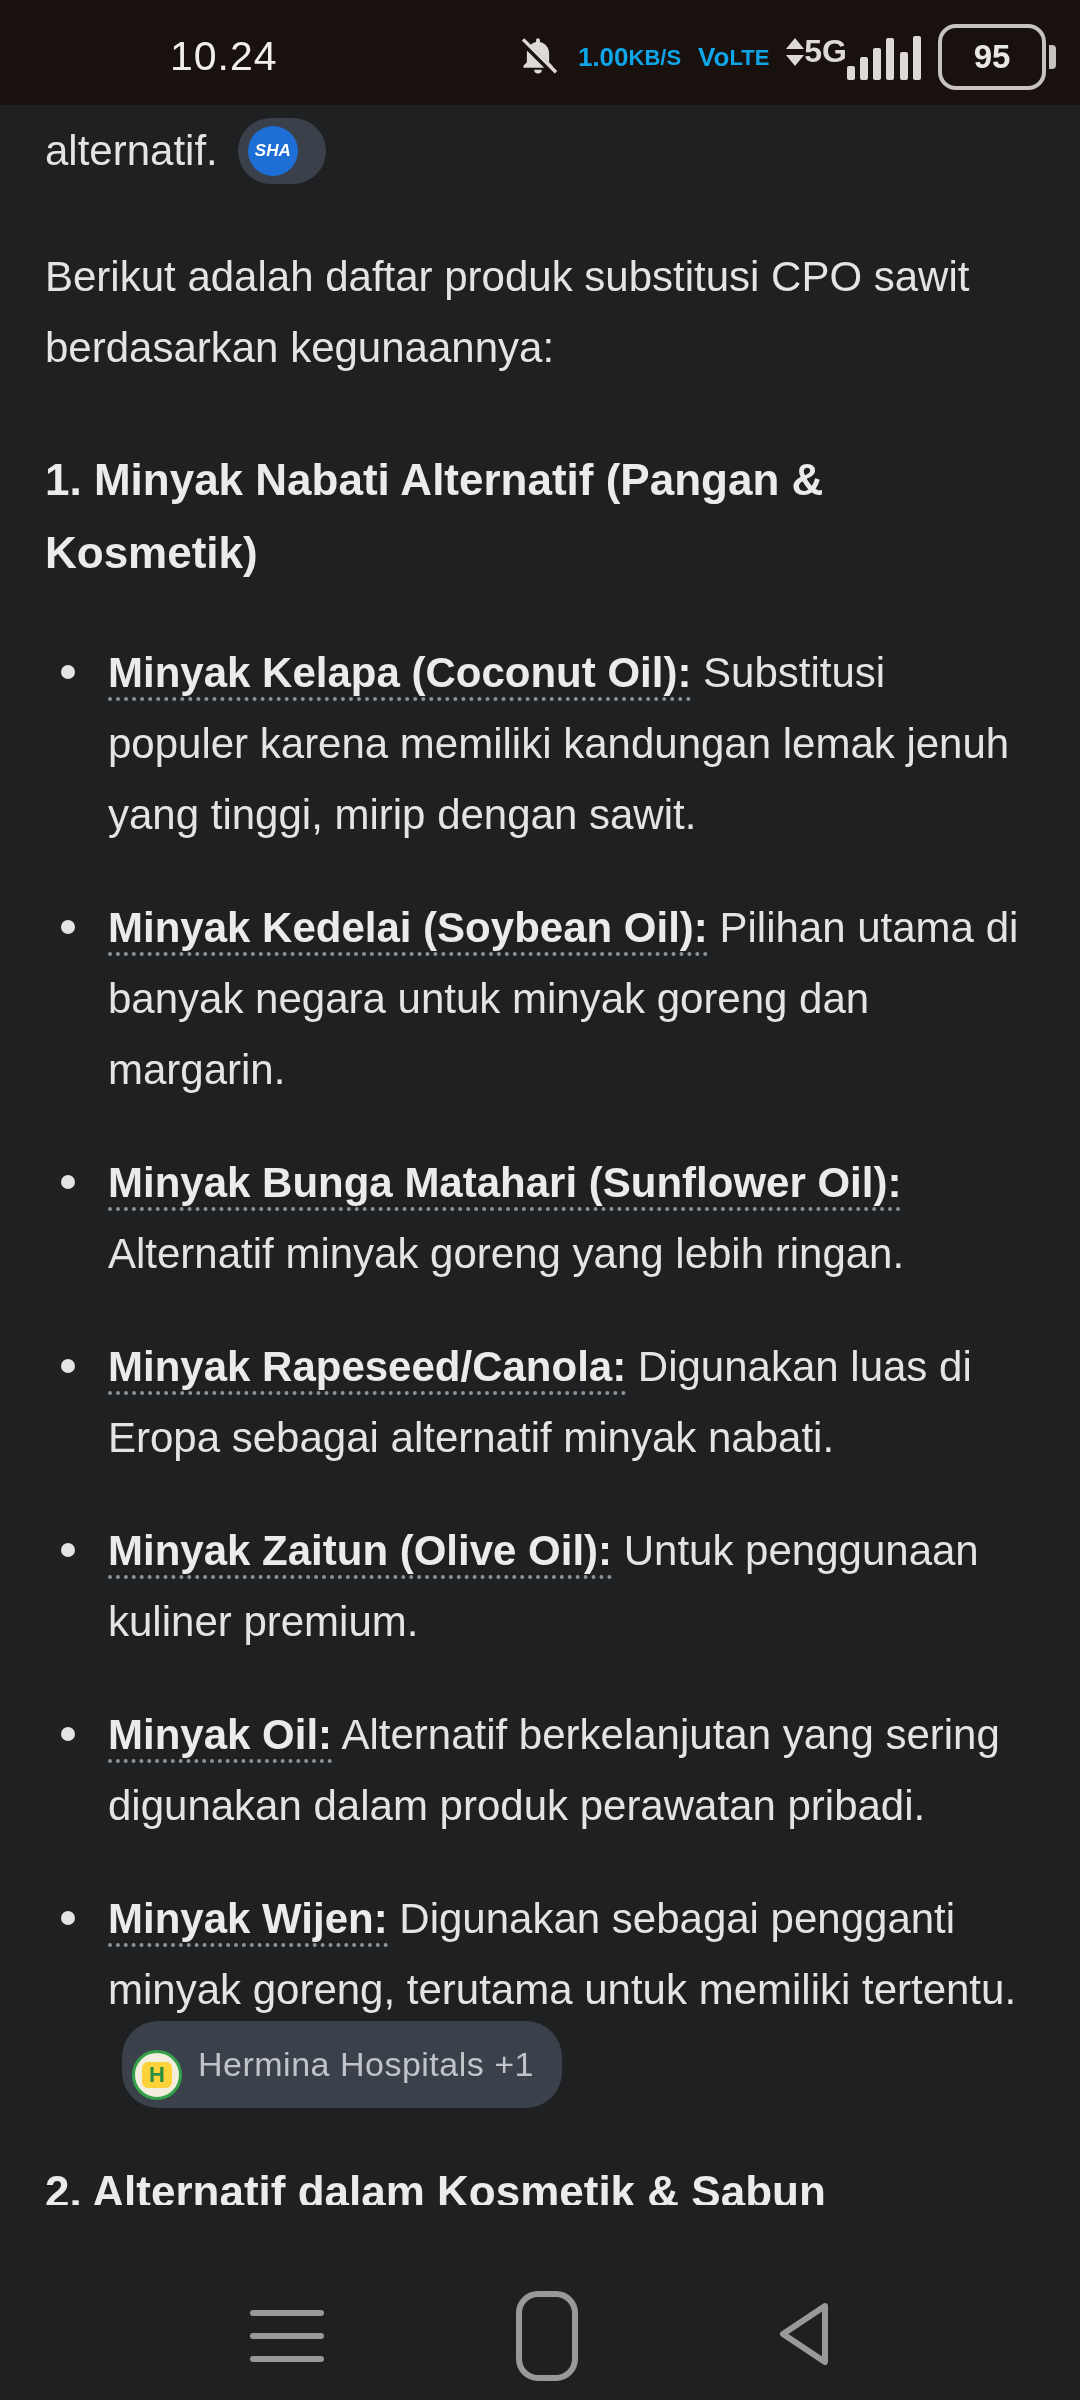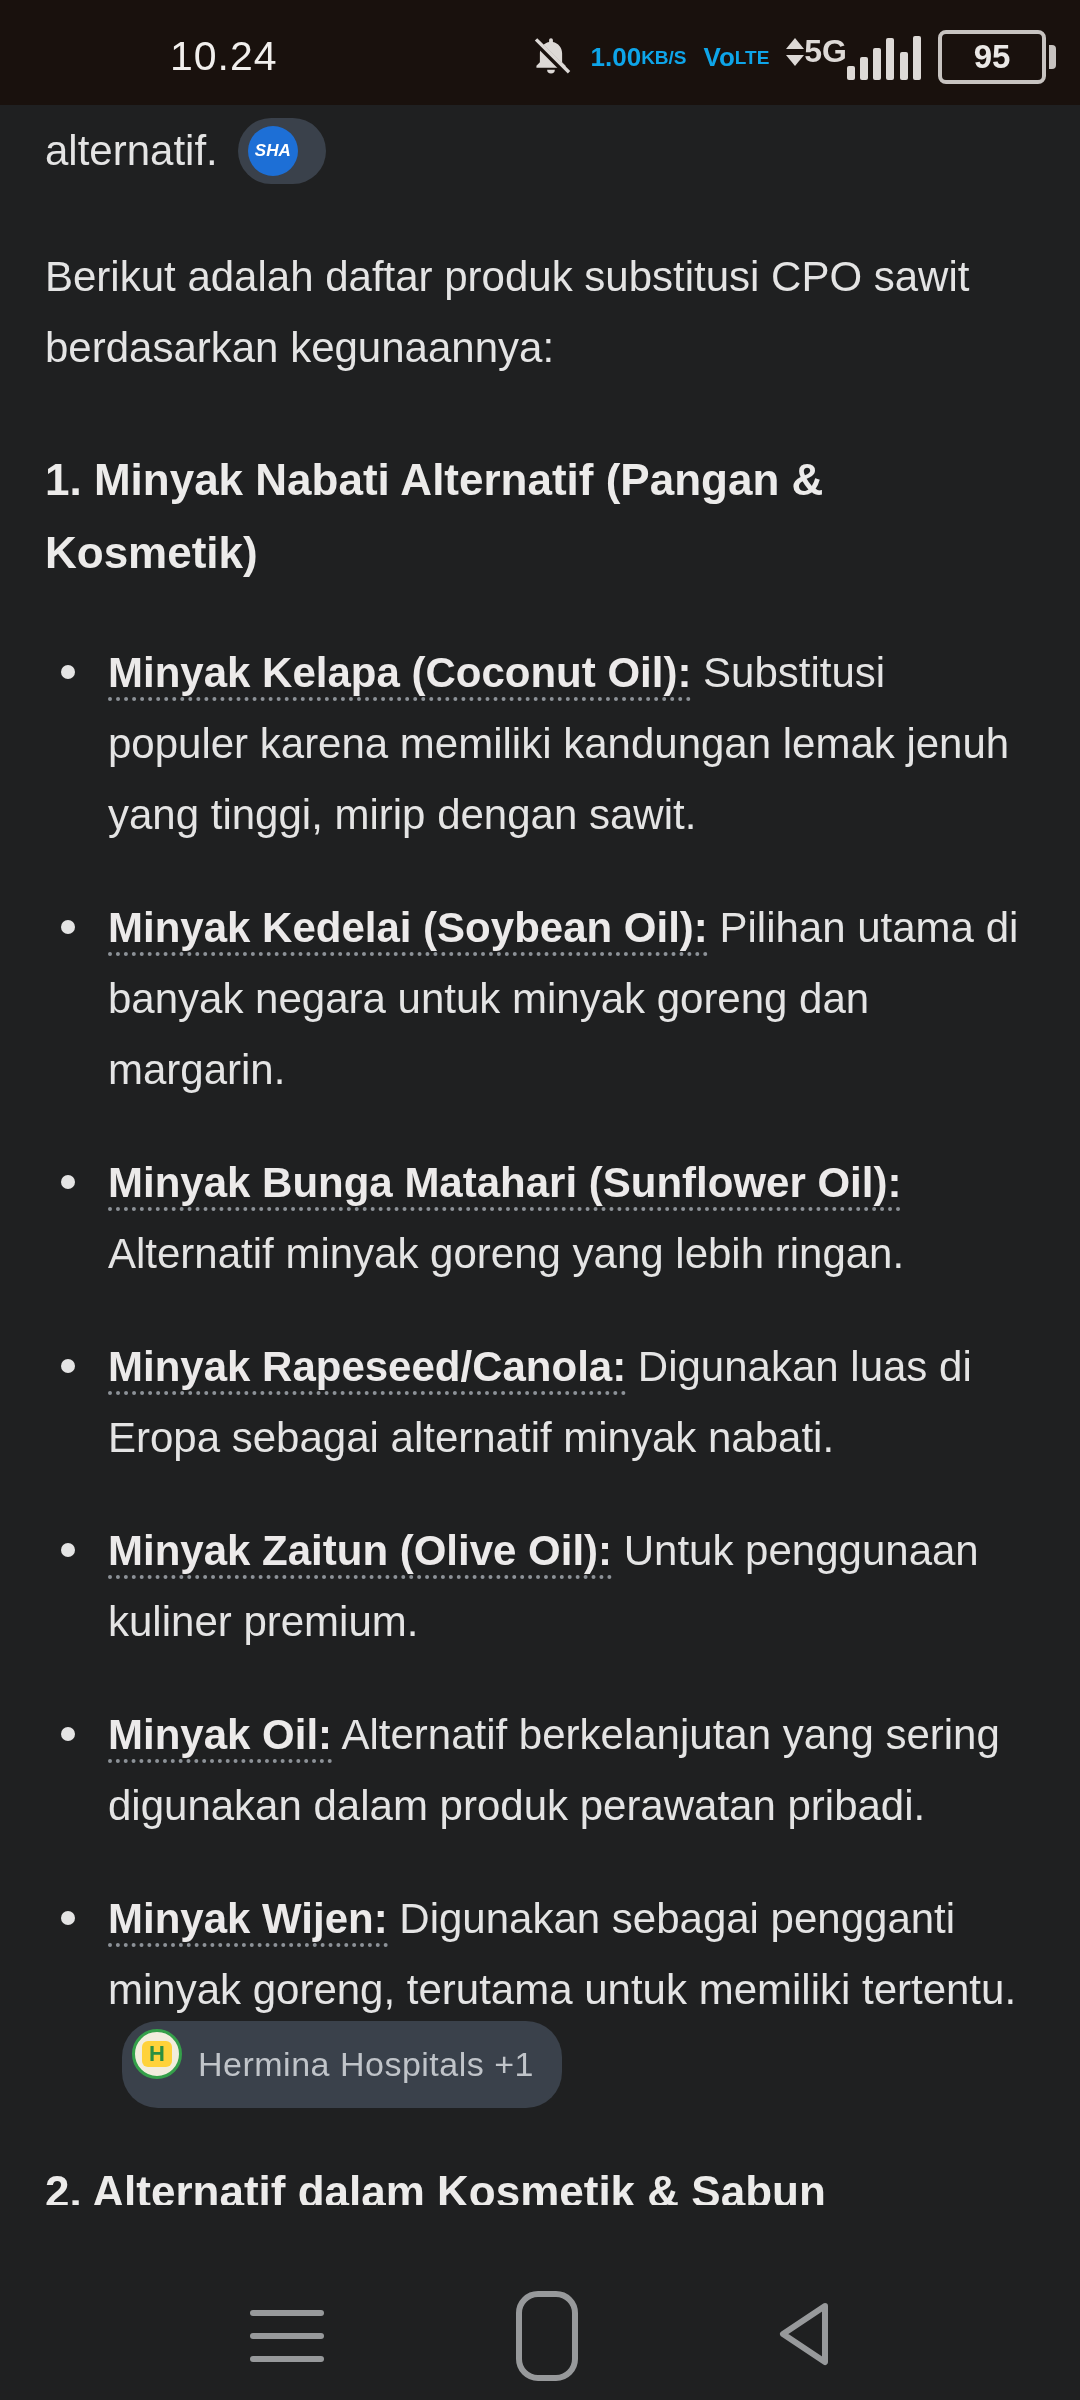--- a/index.html
+++ b/index.html
@@ -12,41 +12,41 @@
   
   .status-bar {
     height:105px; background:#19110d;
     display:flex; align-items:center; justify-content:space-between;
     padding:8px 24px 0 170px;
   }
   .sb-time { font-size:41px; color:#f1efed; letter-spacing:1px; }
   .sb-right { display:flex; align-items:center; gap:17px; }
   .sb-stack { display:flex; align-items:center; line-height:1; color:#0ea5e9; font-weight:bold;text-align:right; }
   .sb-stack .top { font-size:26px; letter-spacing:0; }
-  .sb-stack .bottom { font-size:19px; margin-top:2px; }
+  .sb-stack .bottom { font-size:22px; margin-top:2px; }
   .bell-slash svg { display:block; }
   .sig-cluster { display:flex; align-items:flex-end; gap:0; }
   .updown { display:flex; flex-direction:column; gap:6px; margin-bottom:14px; }
   .tri-up { width:0; height:0; border-left:9px solid transparent; border-right:9px solid transparent; border-bottom:11px solid #ddd9d6; }
   .tri-down { width:0; height:0; border-left:9px solid transparent; border-right:9px solid transparent; border-top:11px solid #ddd9d6; }
   .net-type { font-size:32px; font-weight:bold; color:#ddd9d6; margin-bottom:10px; }
   .bars { display:flex; align-items:flex-end; gap:5px; }
   .bar { width:8px; background:#ddd9d6; border-radius:2px; }
   .battery { display:flex; align-items:center; }
   .battery-body {
-    width:108px; height:54px; border:4px solid #c7c3c0; border-radius:8px;
+    width:108px; height:66px; border:4px solid #c7c3c0; border-radius:18px;
     display:flex; align-items:center; justify-content:center;
     font-size:33px; font-weight:bold; color:#eae8e6;
   }
   .battery-nub { width:7px; height:24px; background:#c7c3c0; border-radius:0 4px 4px 0; margin-left:3px; }
   
   .content { padding:10px 45px 0 45px; }
   .intro-line { font-size:42px; line-height:72px; display:flex; align-items:center; gap:20px; }
   .chip {
-    display:inline-flex; align-items:flex-start; gap:16px;
+    display:inline-flex; align-items:flex-end; gap:16px;
     background:#3a414b; border-radius:36px; padding:8px 28px 8px 10px;
     vertical-align:middle; cursor:pointer;
   }
   .chip-label { font-size:34px; color:#c0c4c9; letter-spacing:0.5px; white-space:nowrap; }
   .chip-icon {
     width:50px; height:50px; border-radius:50%; flex:0 0 auto;
     display:flex; align-items:center; justify-content:center;
   }
   .chip-icon.sha { background:#1d6fd6; color:#ffffff; font-size:17px; font-weight:bold; font-style:italic; }
   .chip-icon.hermina { background:#f2eddd; border:3px solid #35a04a; }

